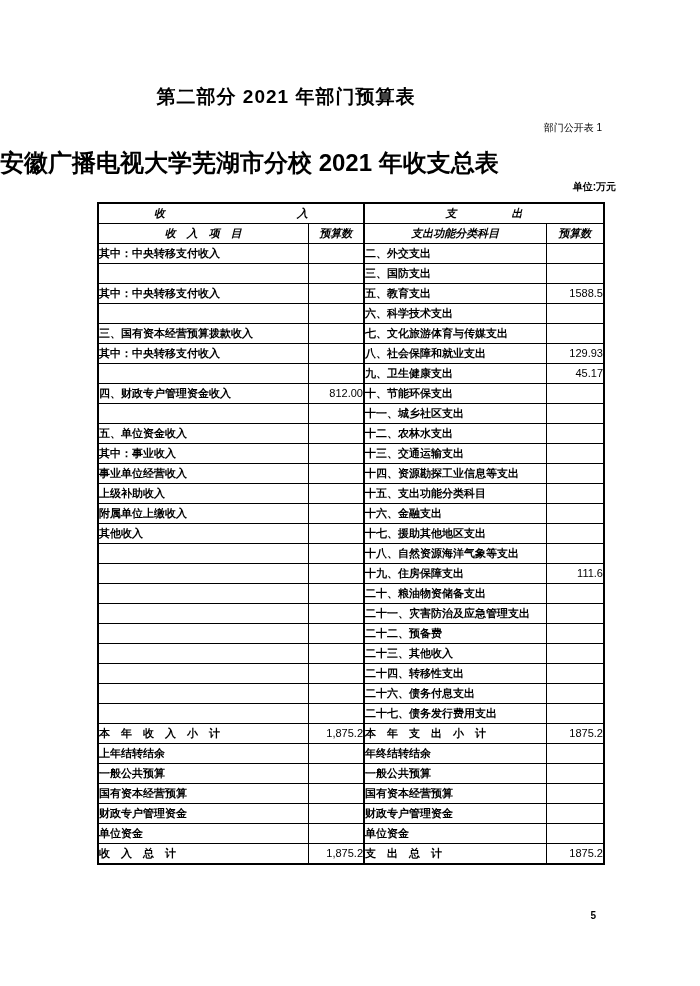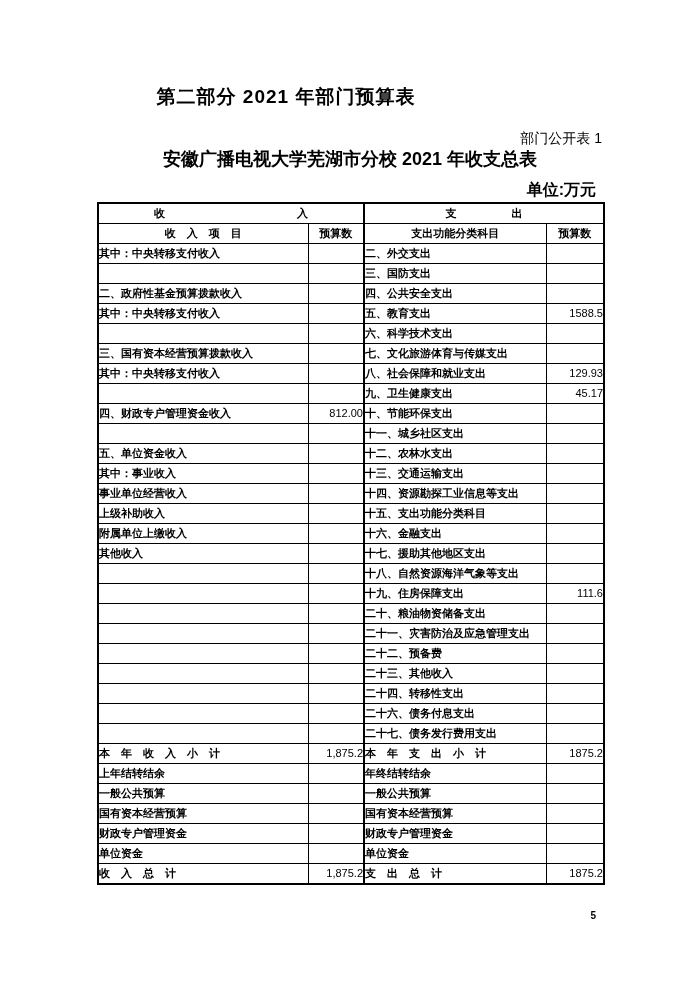--- a/index.html
+++ b/index.html
@@ -6,39 +6,39 @@
   body {
     width:700px; height:986px; background:#ffffff; position:relative;
     font-family:"Liberation Sans","DejaVu Sans",sans-serif; color:#000;
     overflow:hidden;
   }
   .title1 {
     position:absolute; top:84px; left:0; width:572px; text-align:center;
     font-size:19px; font-weight:bold; letter-spacing:1px; margin:0;
   }
   .table-label {
-    position:absolute; top:130px; right:98px; font-size:14px;
+    position:absolute; top:121px; right:98px; font-size:10px;
   }
   .title2 {
-    position:absolute; top:147px; left:0; width:700px; text-align:center;
-    font-size:18px; font-weight:bold; margin:0;
+    position:absolute; top:147px; left:0; width:700px; 
+    font-size:24px; font-weight:bold; margin:0;
   }
   .unit-label {
-    position:absolute; top:180px; right:104px; font-size:16px; font-weight:bold;
+    position:absolute; top:180px; right:84px; font-size:10px; font-weight:bold;
   }
   table.budget {
     position:absolute; top:202px; left:97px; width:506px;
     border-collapse:collapse; table-layout:fixed;
     border:2px solid #000;
   }
   table.budget th, table.budget td {
     border:1px solid #000; height:19px; padding:0;
     font-size:11px; line-height:1.1; overflow:hidden; white-space:nowrap;
   }
-  table.budget th { font-weight:bold; text-align:center; }
+  table.budget th { font-weight:bold; text-align:center;font-style:italic; }
   th.group-hdr { font-size:12px; }
   
   table.budget tr > *:nth-child(2) { border-right:2px solid #000; }
   table.budget tr.grp > th:first-child { border-right:2px solid #000; }
   td.item { font-weight:bold; text-align:left; }
   td.val  { font-weight:normal; text-align:right; padding-right:4px; font-size:10.5px; }
   .ind0 { padding-left:5px; }
   .ind1 { padding-left:57px; }
   .ind2 { padding-left:93px; }
   .sind { padding-left:13px; }
@@ -85,26 +85,20 @@
         <td class="item ind0">二、外交支出</td>
         <td class="val"></td>
       </tr>
       <tr>
         <td class="item ind0"></td>
         <td class="val"></td>
         <td class="item ind0">三、国防支出</td>
         <td class="val"></td>
       </tr>
       <tr>
-        <td class="item ind0">二、政府性基金预算拨款收入</td>
-        <td class="val"></td>
-        <td class="item ind0">四、公共安全支出</td>
-        <td class="val"></td>
-      </tr>
-      <tr>
         <td class="item ind1">其中：中央转移支付收入</td>
         <td class="val"></td>
         <td class="item ind0">五、教育支出</td>
         <td class="val">1588.5</td>
       </tr>
       <tr>
         <td class="item ind0"></td>
         <td class="val"></td>
         <td class="item ind0">六、科学技术支出</td>
         <td class="val"></td>

